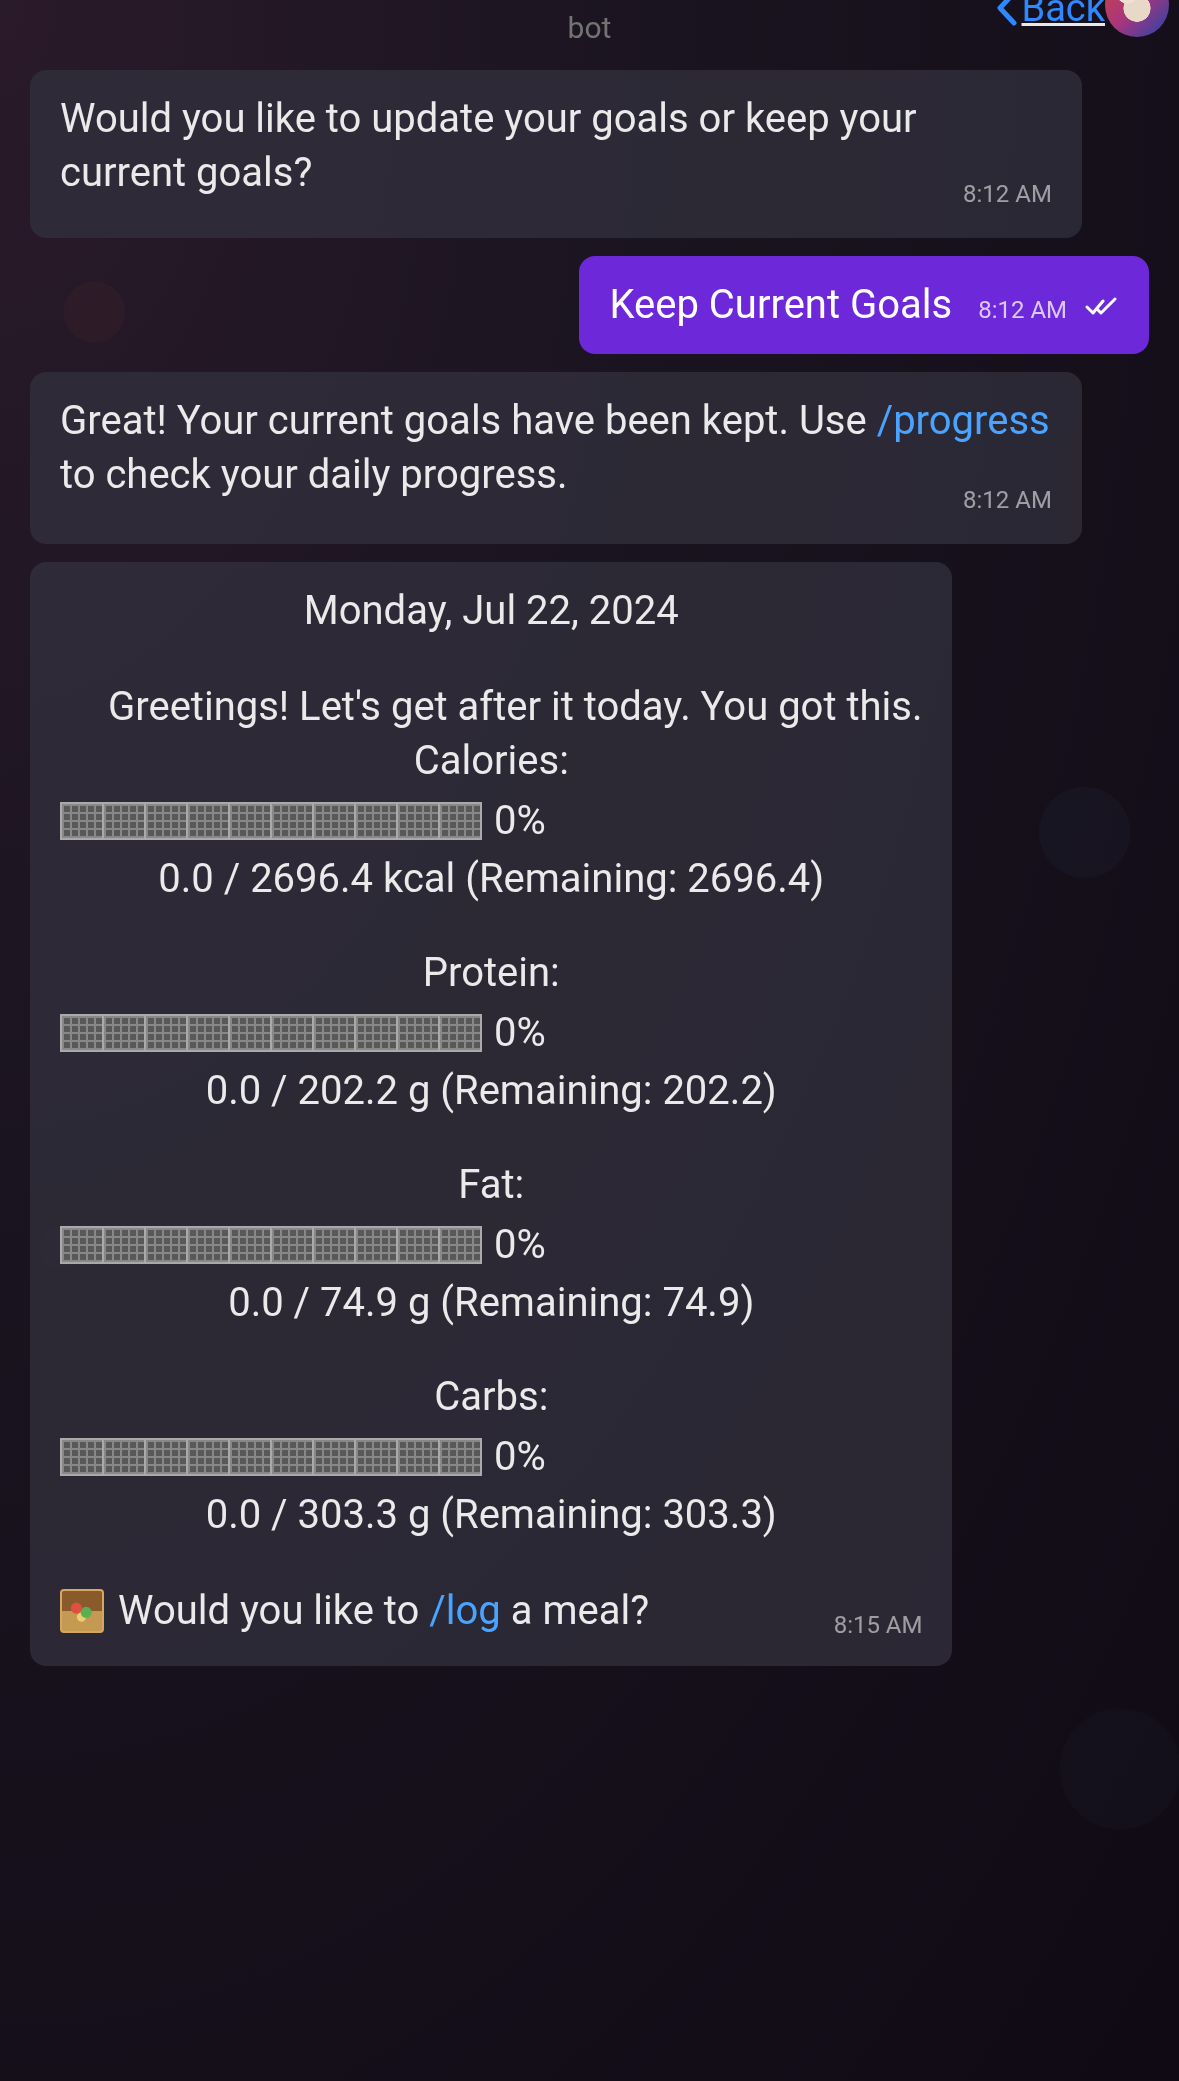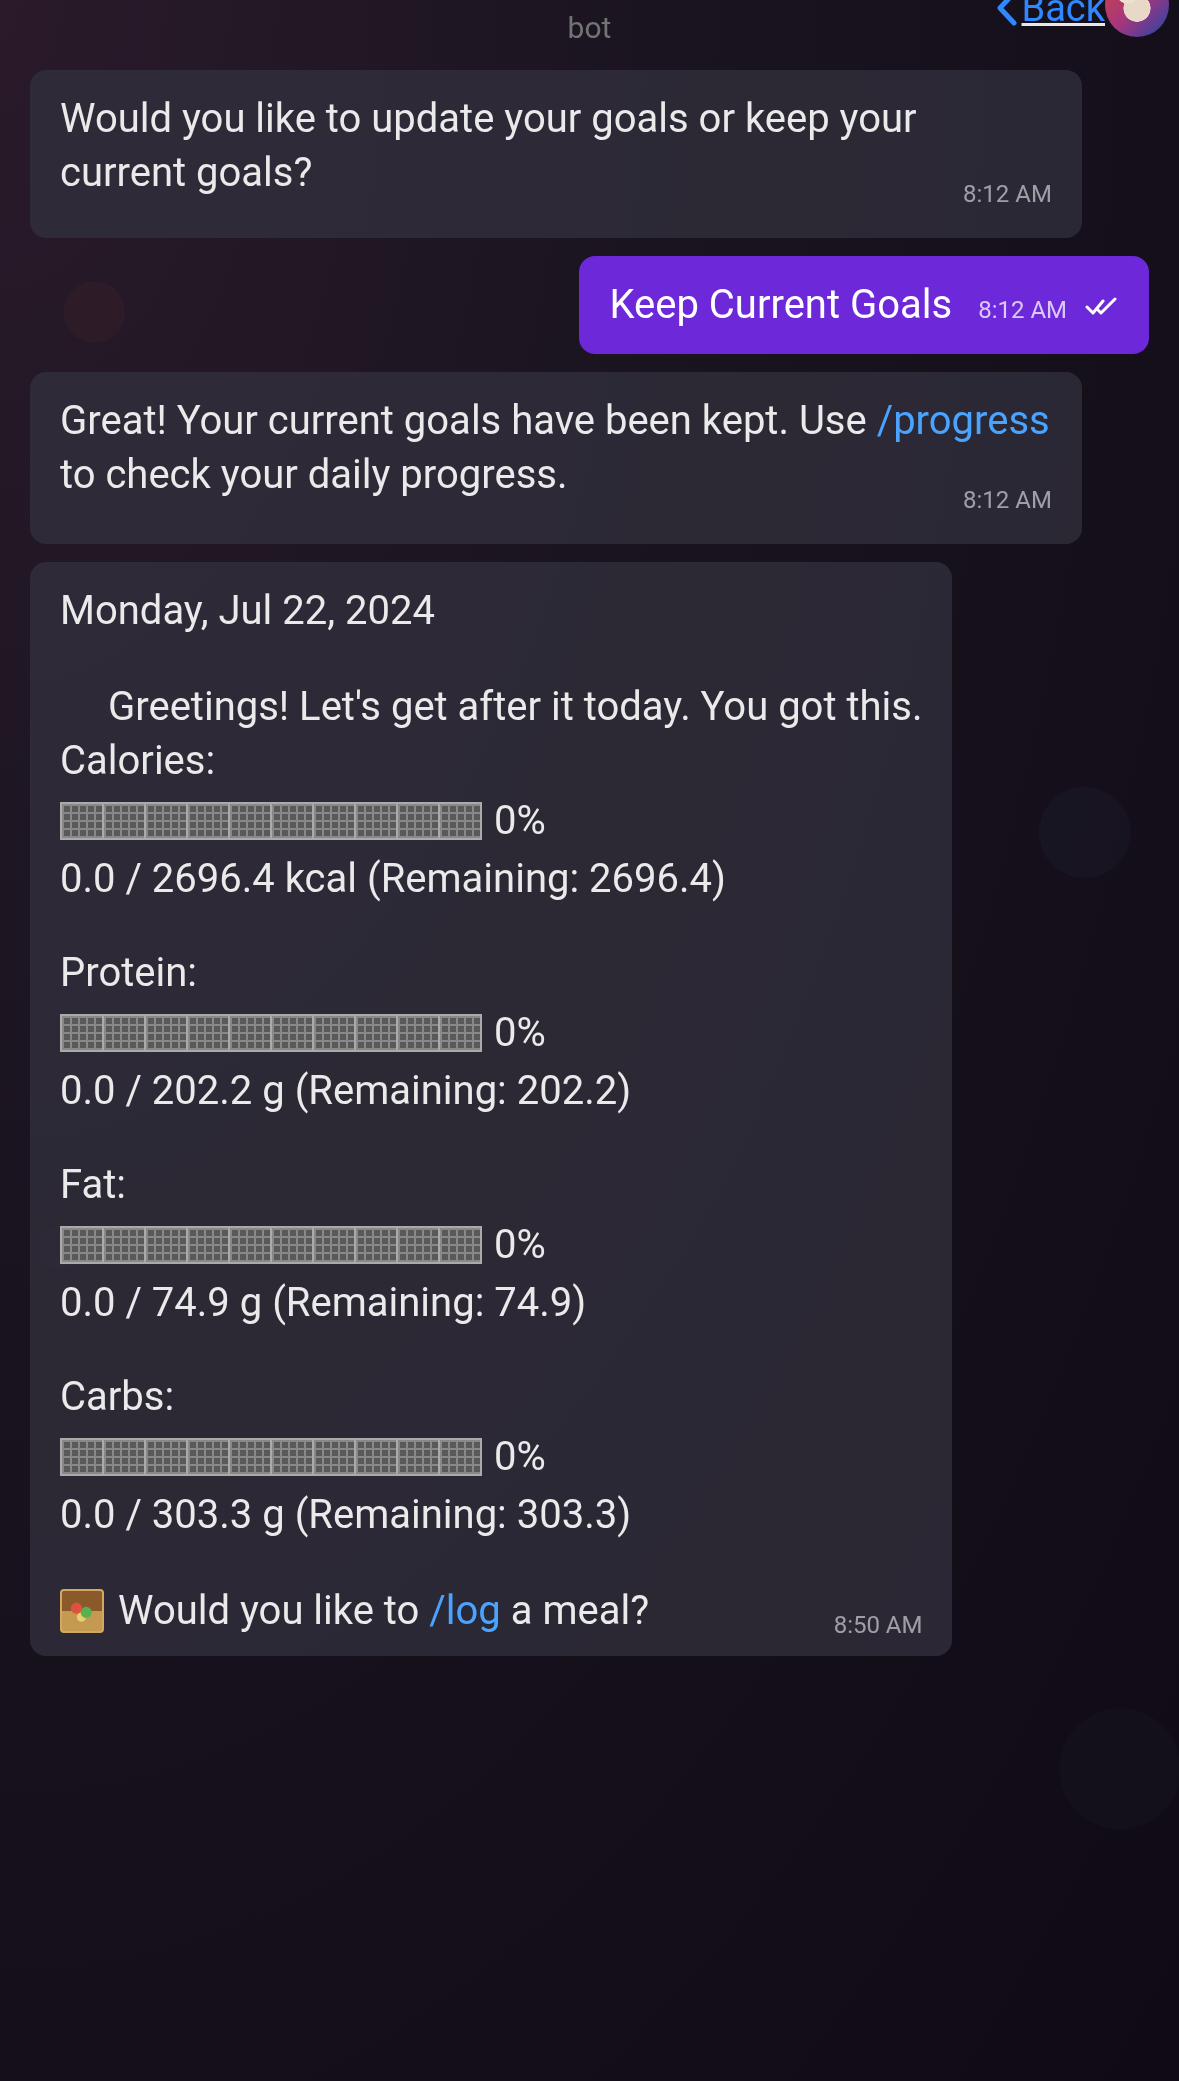--- a/index.html
+++ b/index.html
@@ -157,21 +157,21 @@
       position: relative;
     }
     .footer-text .emoji::after{
       content:"";
       position:absolute; inset:6px;
       background:
         radial-gradient(circle at 30% 40%, #e05040 0 5px, transparent 6px),
         radial-gradient(circle at 65% 55%, #5ab050 0 5px, transparent 6px),
         radial-gradient(circle at 48% 72%, #e8d070 0 4px, transparent 5px);
     }
-    .big-bot { padding-bottom: 15px; }
+    .big-bot { padding-bottom: 25px; text-align: center; }
     .big-bot .time-float {
       font-size: 24px;
       color: rgba(255,255,255,0.55);
       white-space: nowrap;
     }
   </style>
 </head>
 <body>
 
 <div class="header">
@@ -294,17 +294,17 @@
     </div>
     <div class="detail">0.0 / 303.3 g (Remaining: 303.3)</div>
 
     <div class="footer-row">
       <div class="footer-text">
         <span class="emoji"></span>
         <span>
           <span>Would you like to </span><span class="link">/log</span><span> a meal?</span>
         </span>
       </div>
-      <span class="time-float">8:50 AM</span>
+      <span class="time-float">8:15 AM</span>
     </div>
   </div>
 
 </div>
 
 </body></html>

